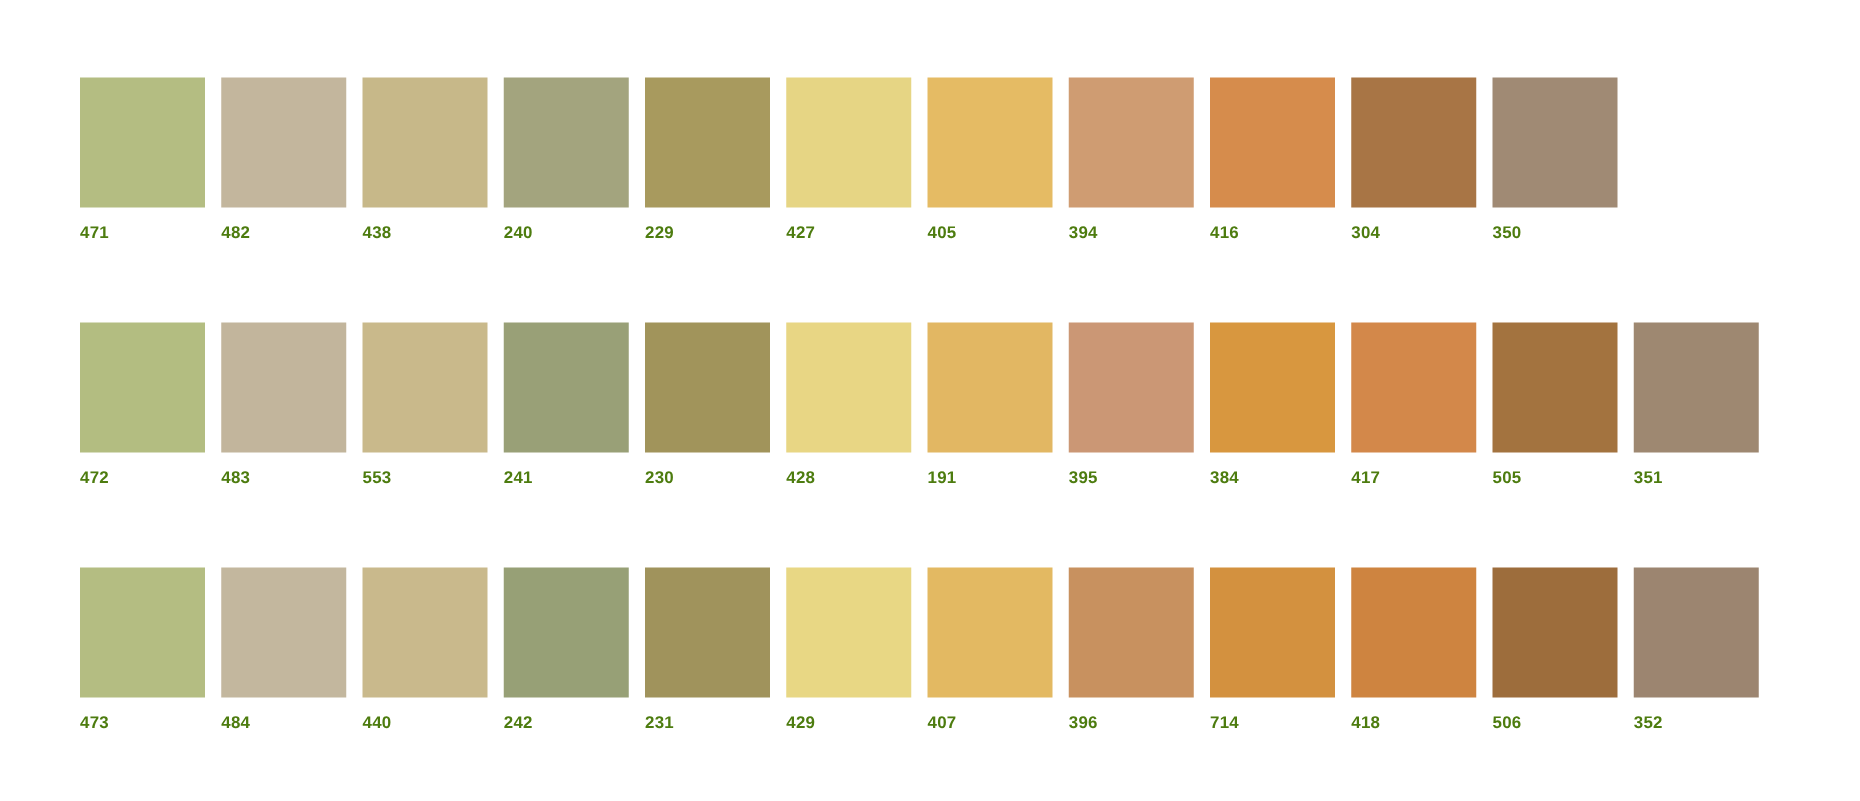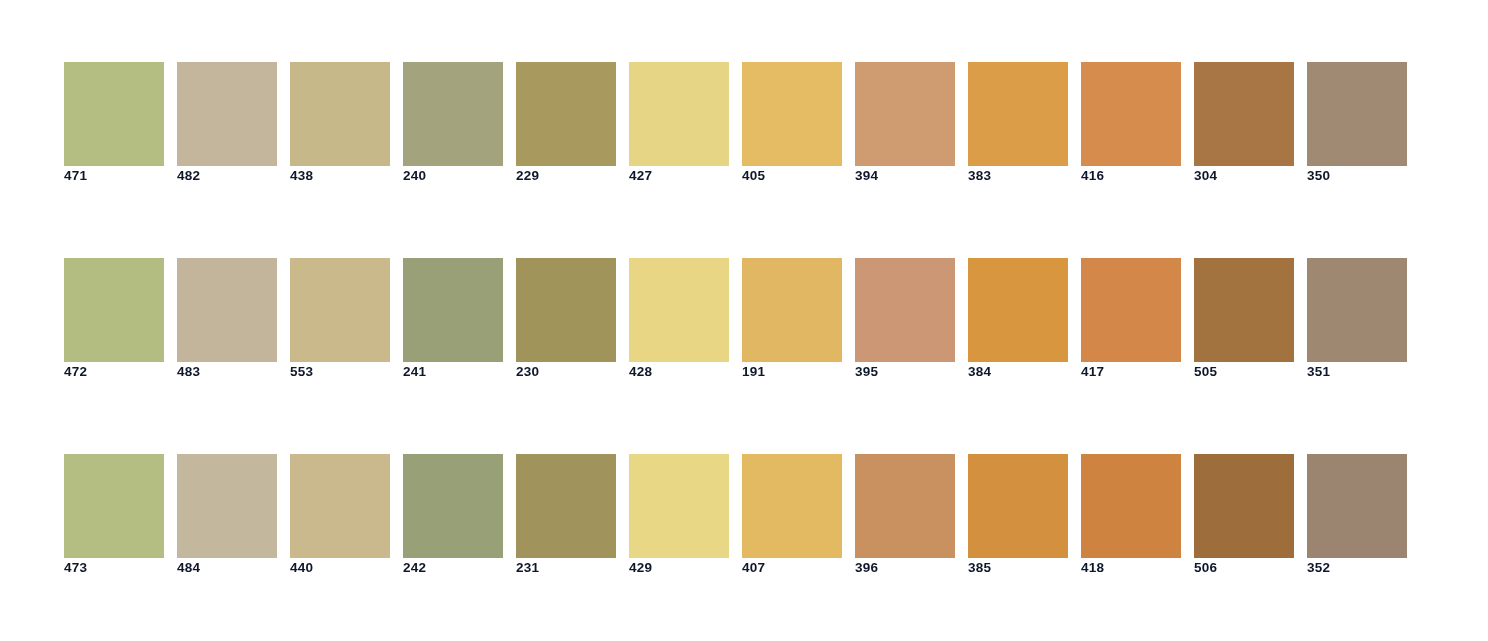--- a/index.html
+++ b/index.html
@@ -30,24 +30,24 @@
     display: flex;
     flex-direction: column;
     align-items: flex-start;
   }
   .swatch-chip {
     width: 100px;
     height: 104px;
     display: block;
   }
   .swatch-label {
-    margin-top: 2px;
+    margin-top: 12px;
     font-size: 13.5px;
     font-weight: bold;
-    color: #0f172a;
+    color: #4d7c0f;
     letter-spacing: 0.2px;
     line-height: 16px;
     font-family: "Liberation Sans", sans-serif;
   }
   #row-0 { top: 62px; }
   #row-1 { top: 258px; align-items: flex-end; }
   #row-2 { top: 454px; text-align: center; }
 </style>
 </head>
 <body style="background: rgb(255, 255, 255);">
@@ -81,24 +81,20 @@
       </div>
       <div class="swatch-cell">
         <div class="swatch-chip" style="background-color: rgb(229, 187, 100);"></div>
         <div class="swatch-label">405</div>
       </div>
       <div class="swatch-cell">
         <div class="swatch-chip" style="background-color: rgb(207, 156, 114);"></div>
         <div class="swatch-label">394</div>
       </div>
       <div class="swatch-cell">
-        <div class="swatch-chip" style="background-color: rgb(220, 157, 73);"></div>
-        <div class="swatch-label">383</div>
-      </div>
-      <div class="swatch-cell">
         <div class="swatch-chip" style="background-color: rgb(214, 140, 76);"></div>
         <div class="swatch-label">416</div>
       </div>
       <div class="swatch-cell">
         <div class="swatch-chip" style="background-color: rgb(168, 117, 69);"></div>
         <div class="swatch-label">304</div>
       </div>
       <div class="swatch-cell">
         <div class="swatch-chip" style="background-color: rgb(160, 138, 116);"></div>
         <div class="swatch-label">350</div>
@@ -182,21 +178,21 @@
       <div class="swatch-cell">
         <div class="swatch-chip" style="background-color: rgb(227, 185, 98);"></div>
         <div class="swatch-label">407</div>
       </div>
       <div class="swatch-cell">
         <div class="swatch-chip" style="background-color: rgb(200, 145, 95);"></div>
         <div class="swatch-label">396</div>
       </div>
       <div class="swatch-cell">
         <div class="swatch-chip" style="background-color: rgb(211, 145, 63);"></div>
-        <div class="swatch-label">385</div>
+        <div class="swatch-label">714</div>
       </div>
       <div class="swatch-cell">
         <div class="swatch-chip" style="background-color: rgb(206, 132, 64);"></div>
         <div class="swatch-label">418</div>
       </div>
       <div class="swatch-cell">
         <div class="swatch-chip" style="background-color: rgb(157, 109, 60);"></div>
         <div class="swatch-label">506</div>
       </div>
       <div class="swatch-cell">

